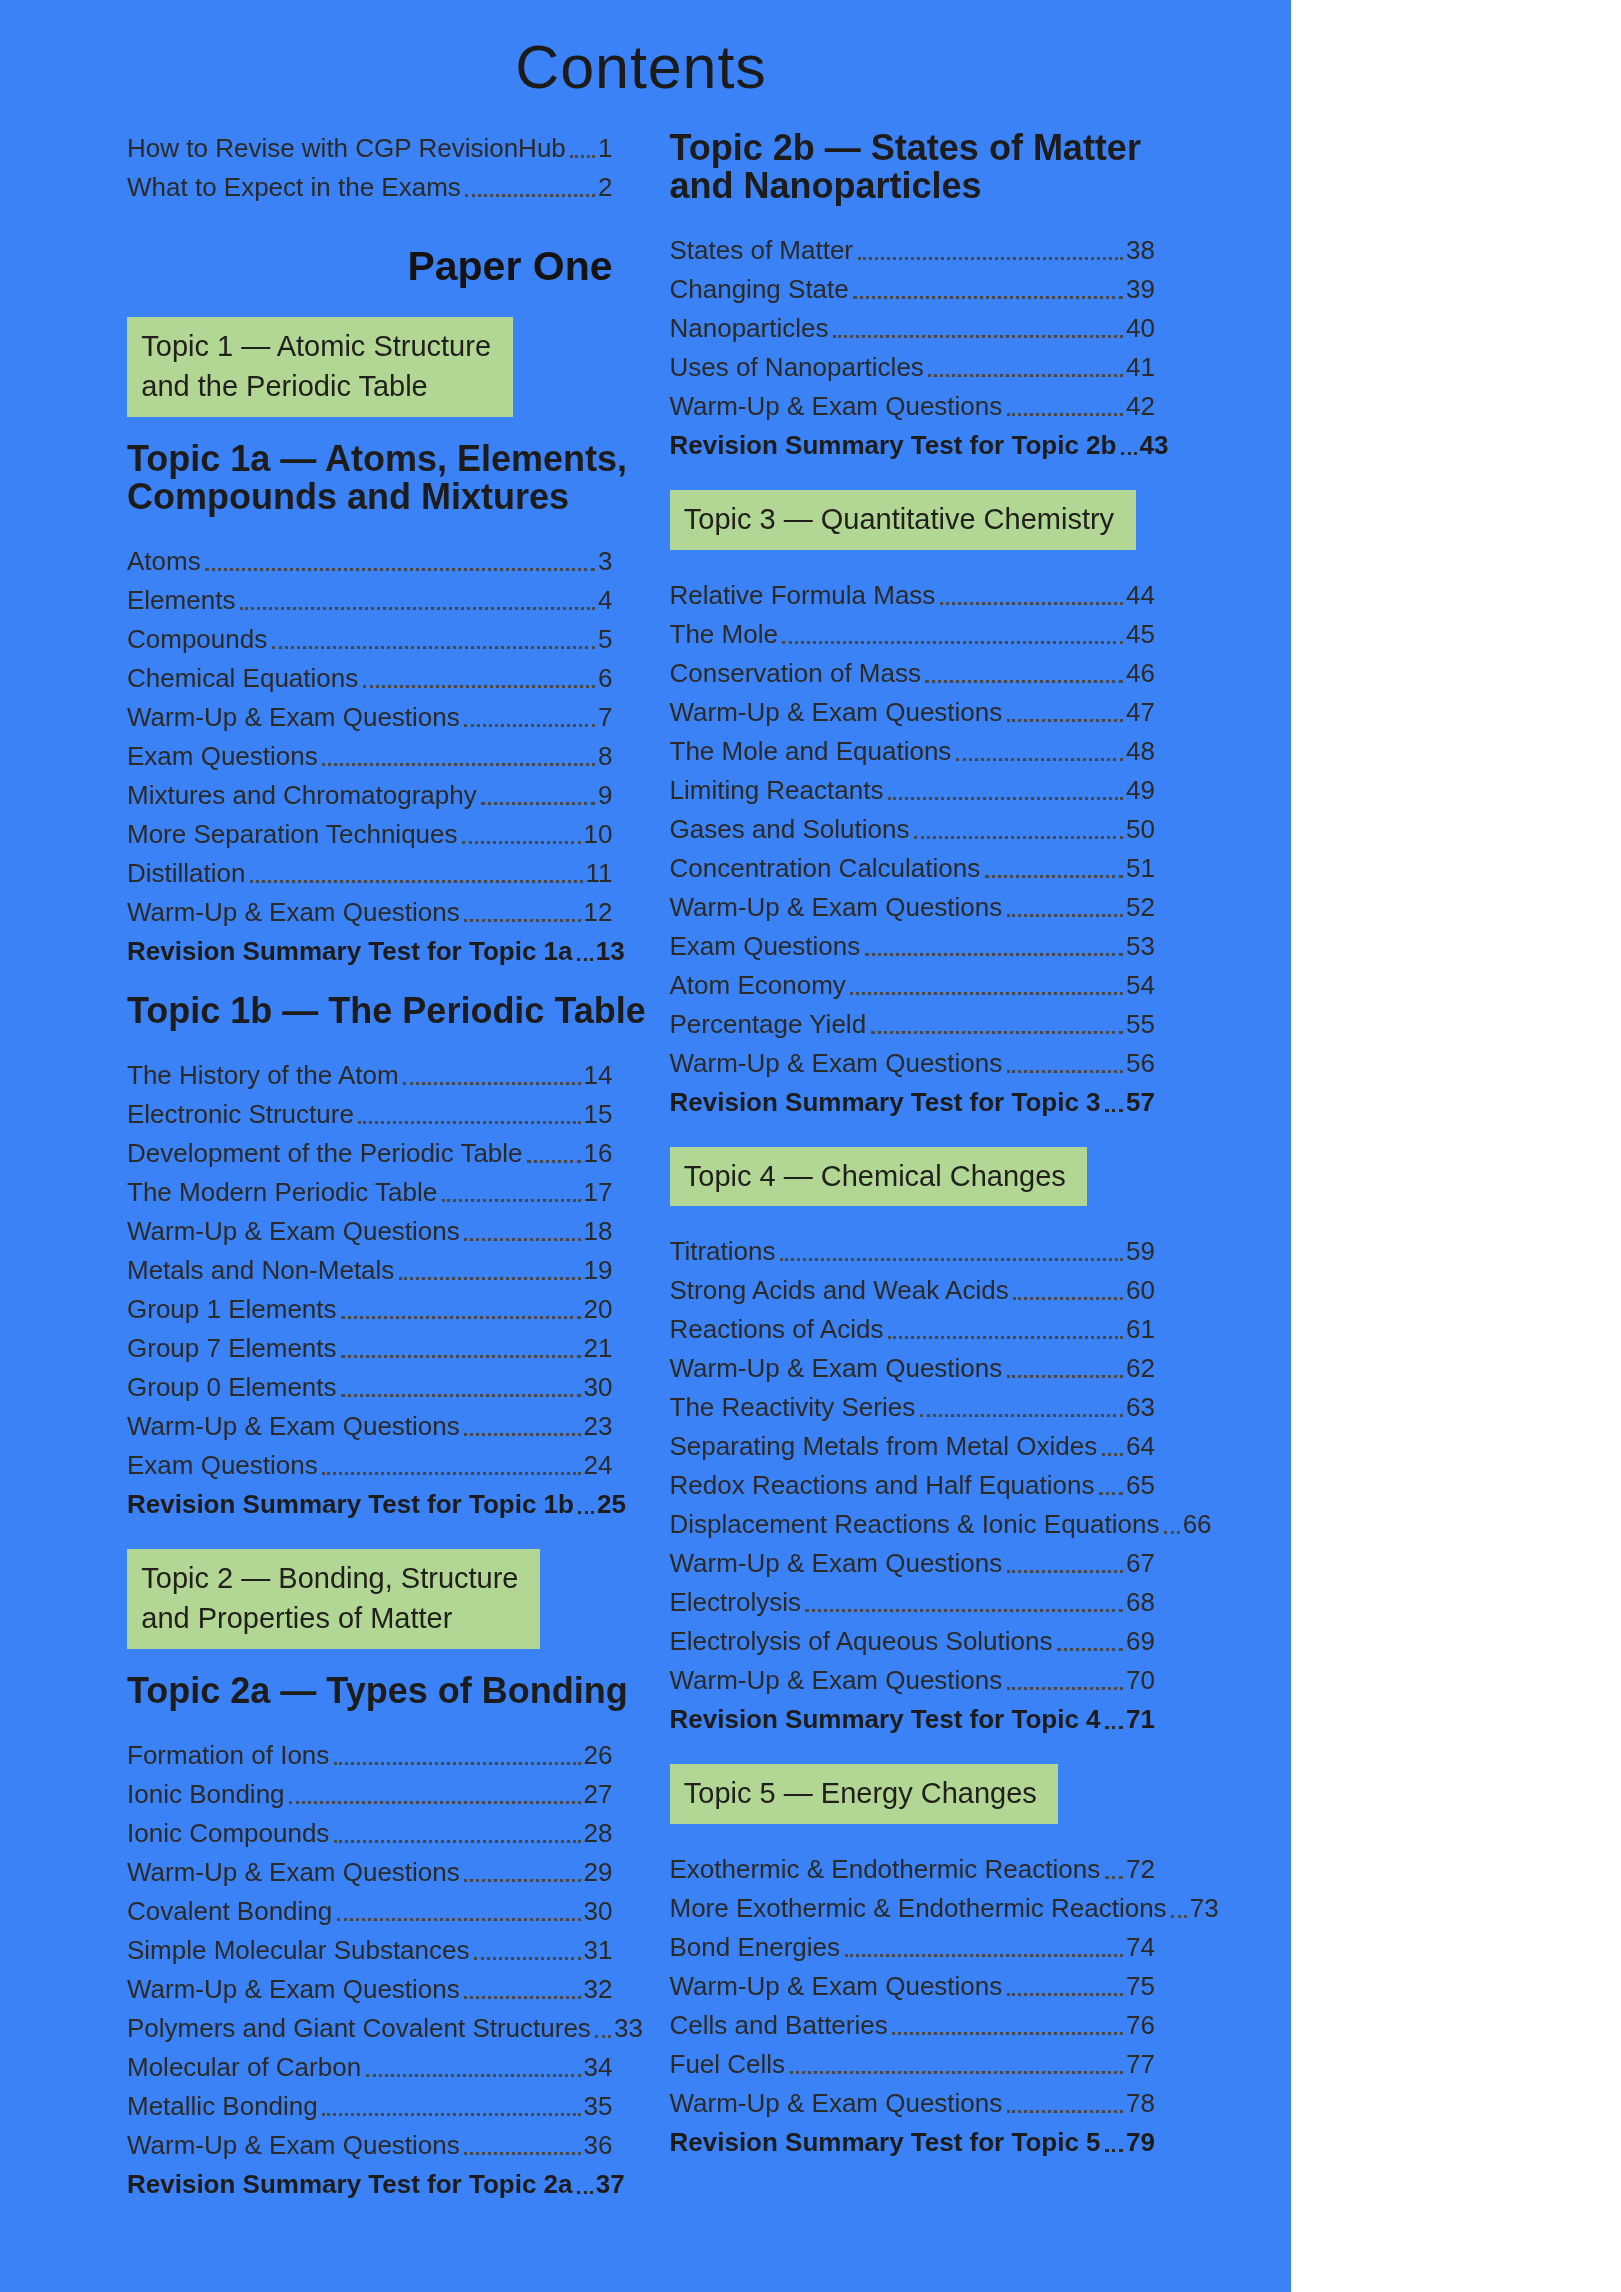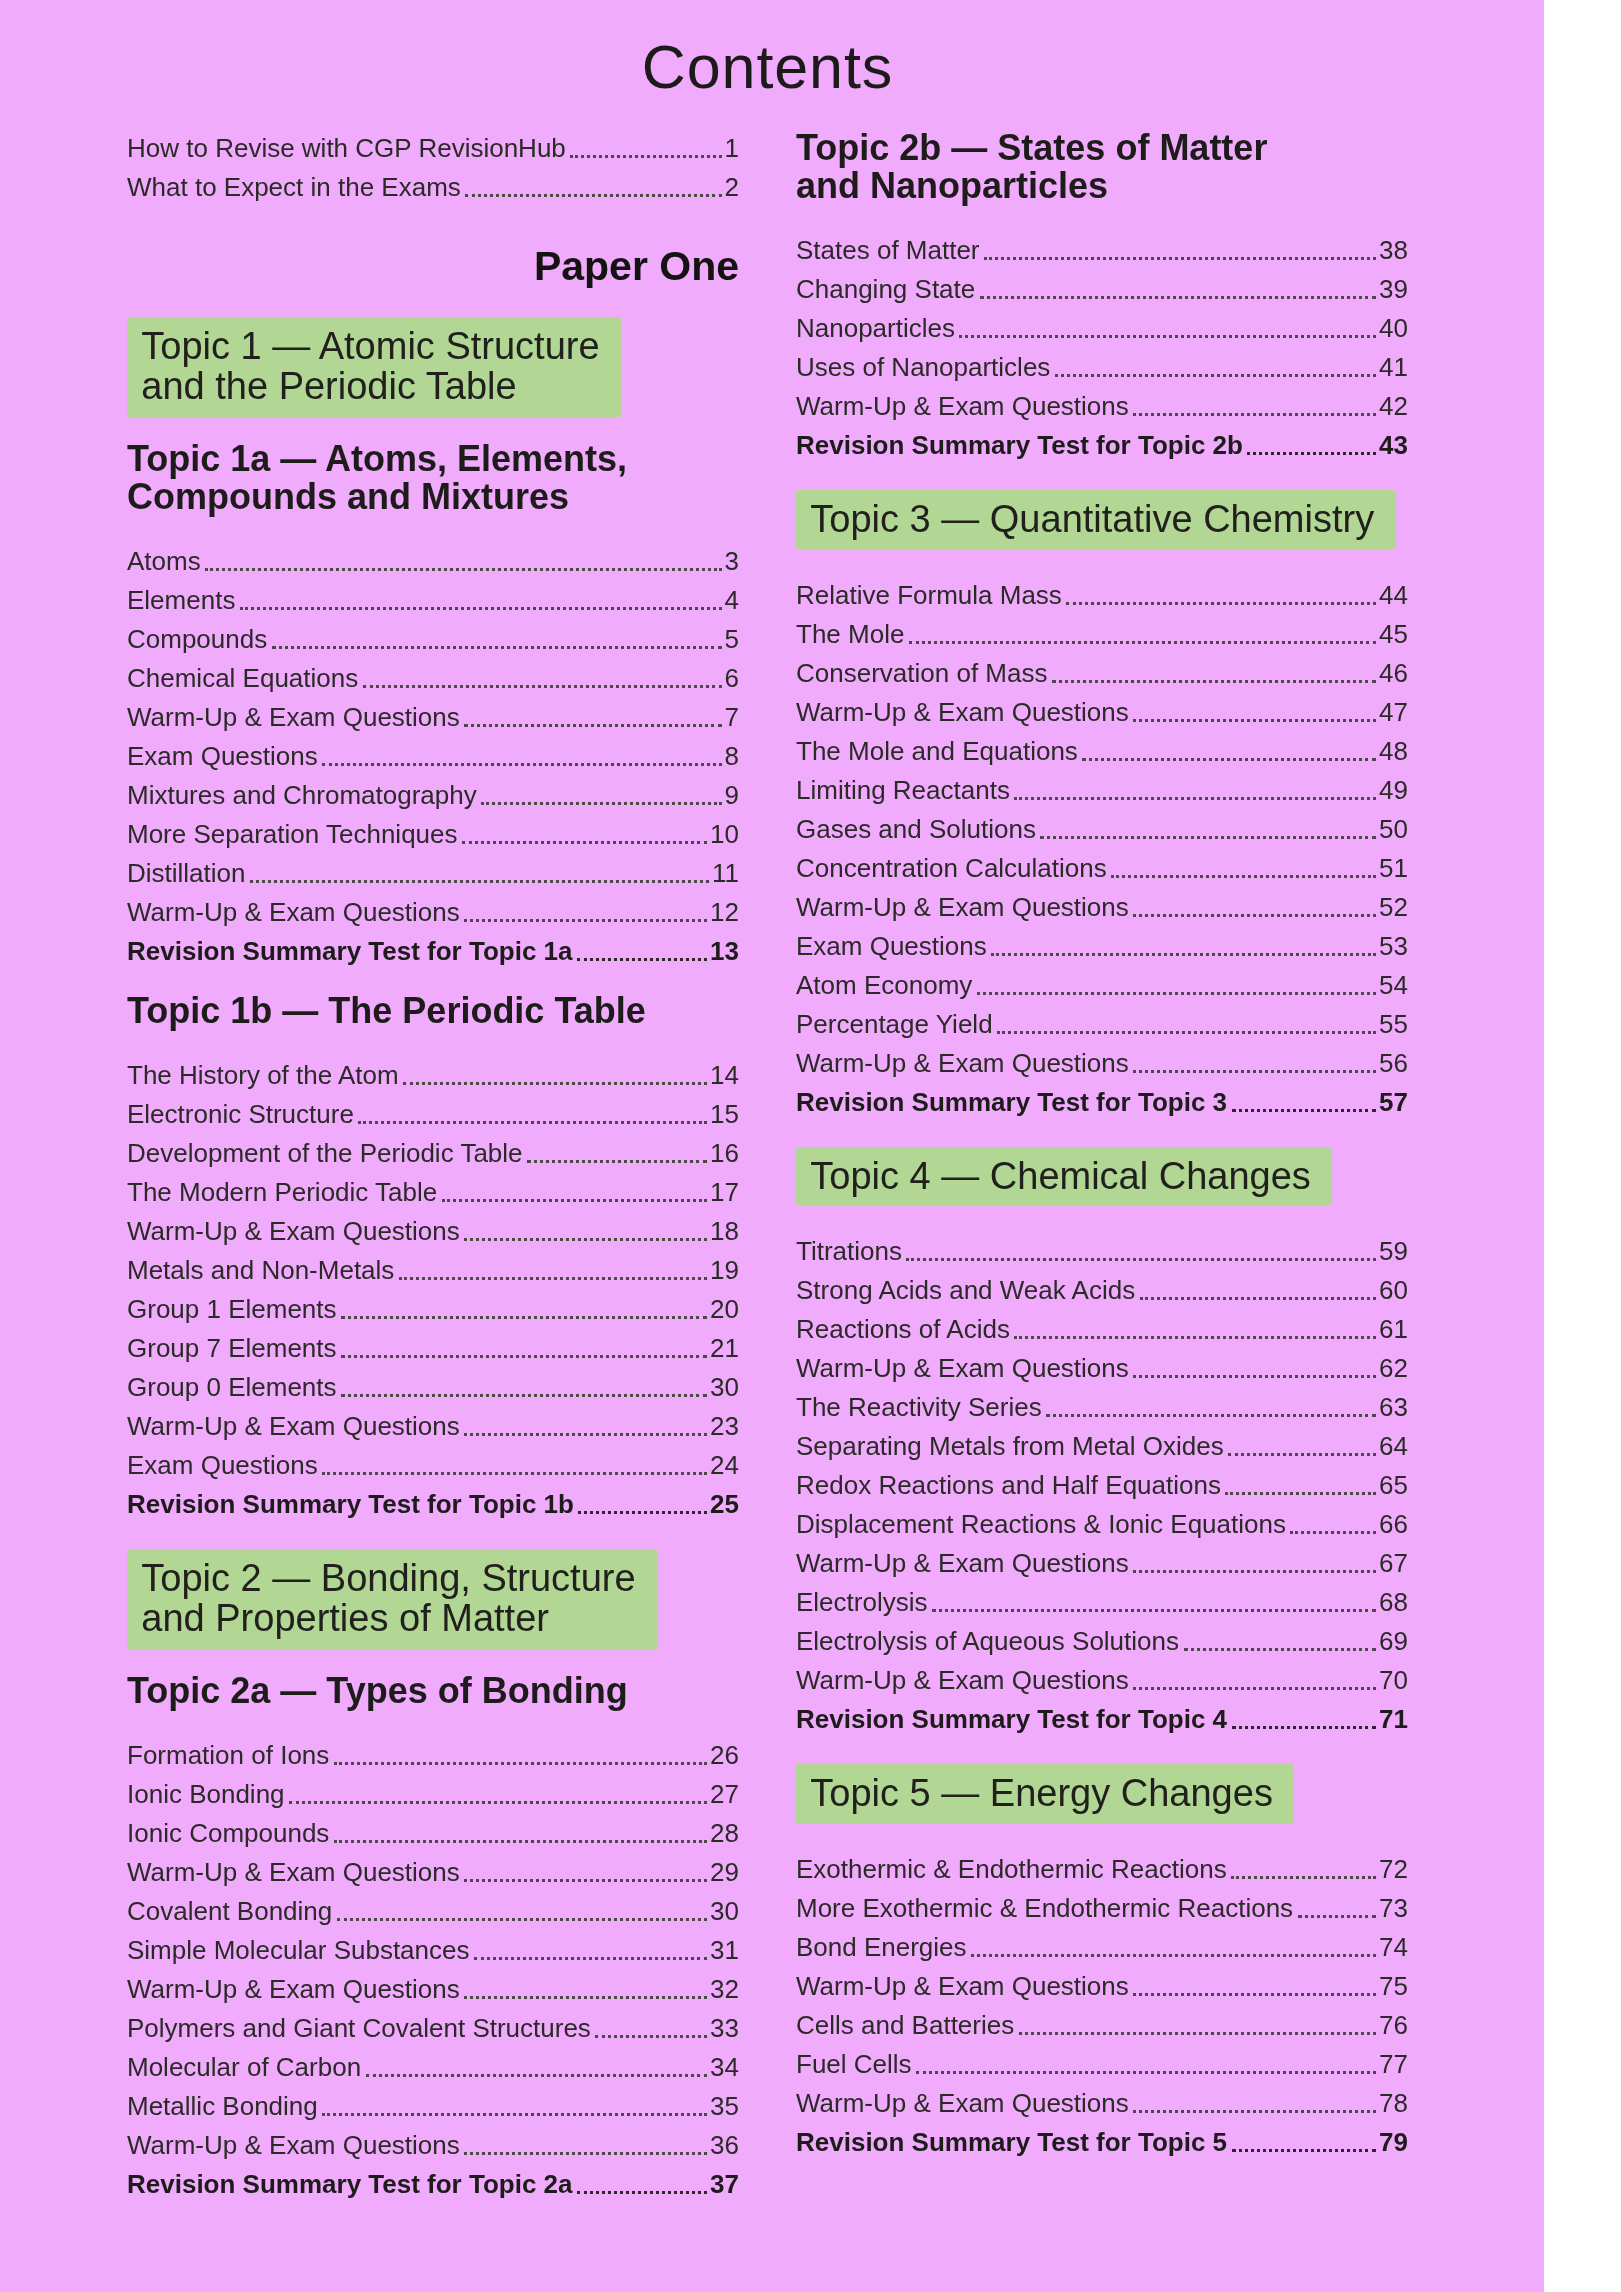--- a/index.html
+++ b/index.html
@@ -5,23 +5,23 @@
   * { margin: 0; padding: 0; box-sizing: border-box; }
 
   html, body {
     width: 1621px;
     background: #ffffff;
     font-family: "Liberation Sans", "DejaVu Sans", sans-serif;
     color: #2b2a27;
   }
 
   .page {
-    width: 1544px;
+    width: 1291px;
     height: 2293px;
-    background: #f0abfc;
+    background: #3b82f6;
     padding: 32px 136px 36px 127px;
     overflow: hidden;
   }
 
   .contents-title {
     text-align: center;
     font-size: 61px;
     font-weight: 400;
     letter-spacing: 0.9px;
     color: #1c1b19;
@@ -75,21 +75,21 @@
     font-weight: 700;
     color: #141311;
     margin: 36px 0 27px 0;
     text-align: right;
   }
 
   .topic-banner {
     display: table;
     background: var(--banner-green, #b2d694);
     padding: 9px 21.5px 10.7px 14.3px;
-    font-size: 38px;
+    font-size: 29px;
     line-height: 40px;
     color: #21201d;
     margin: 25px 0 23px 0;
   }
 
   .subtopic-heading {
     font-size: 36px;
     font-weight: 700;
     line-height: 38px;
     color: #1d1c1a;

